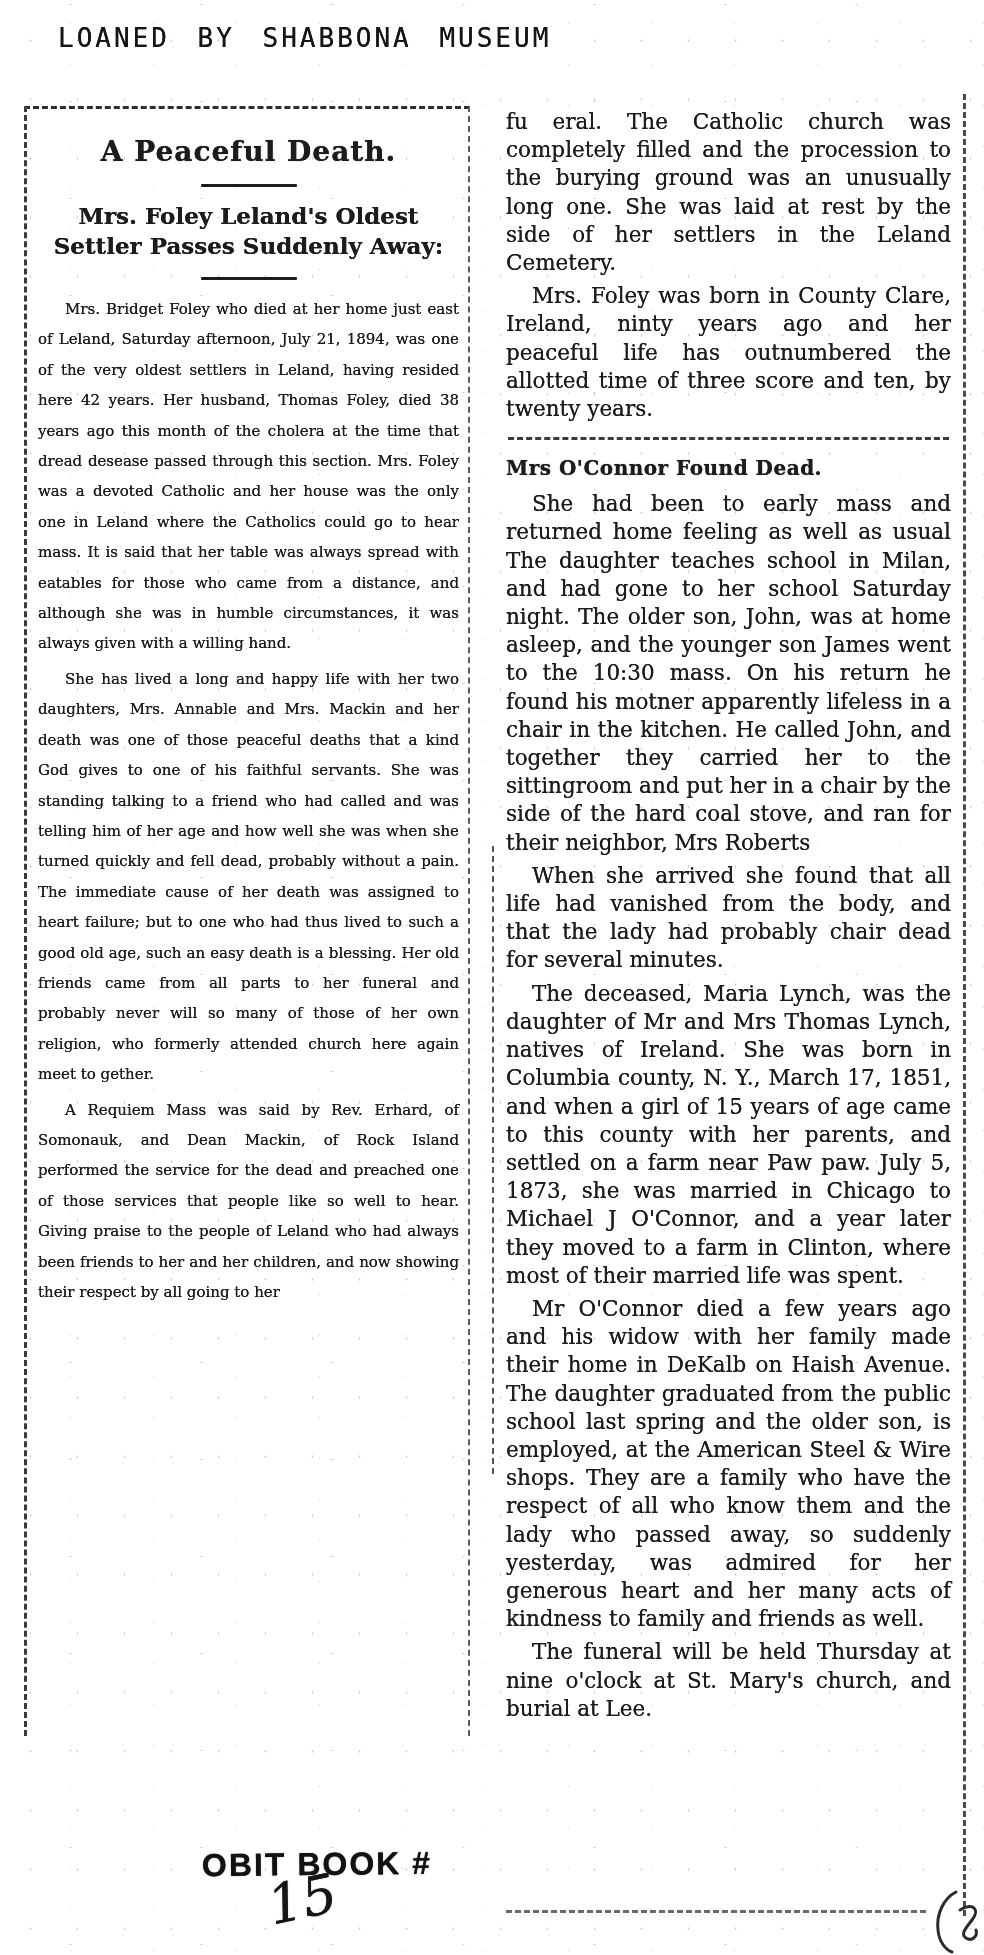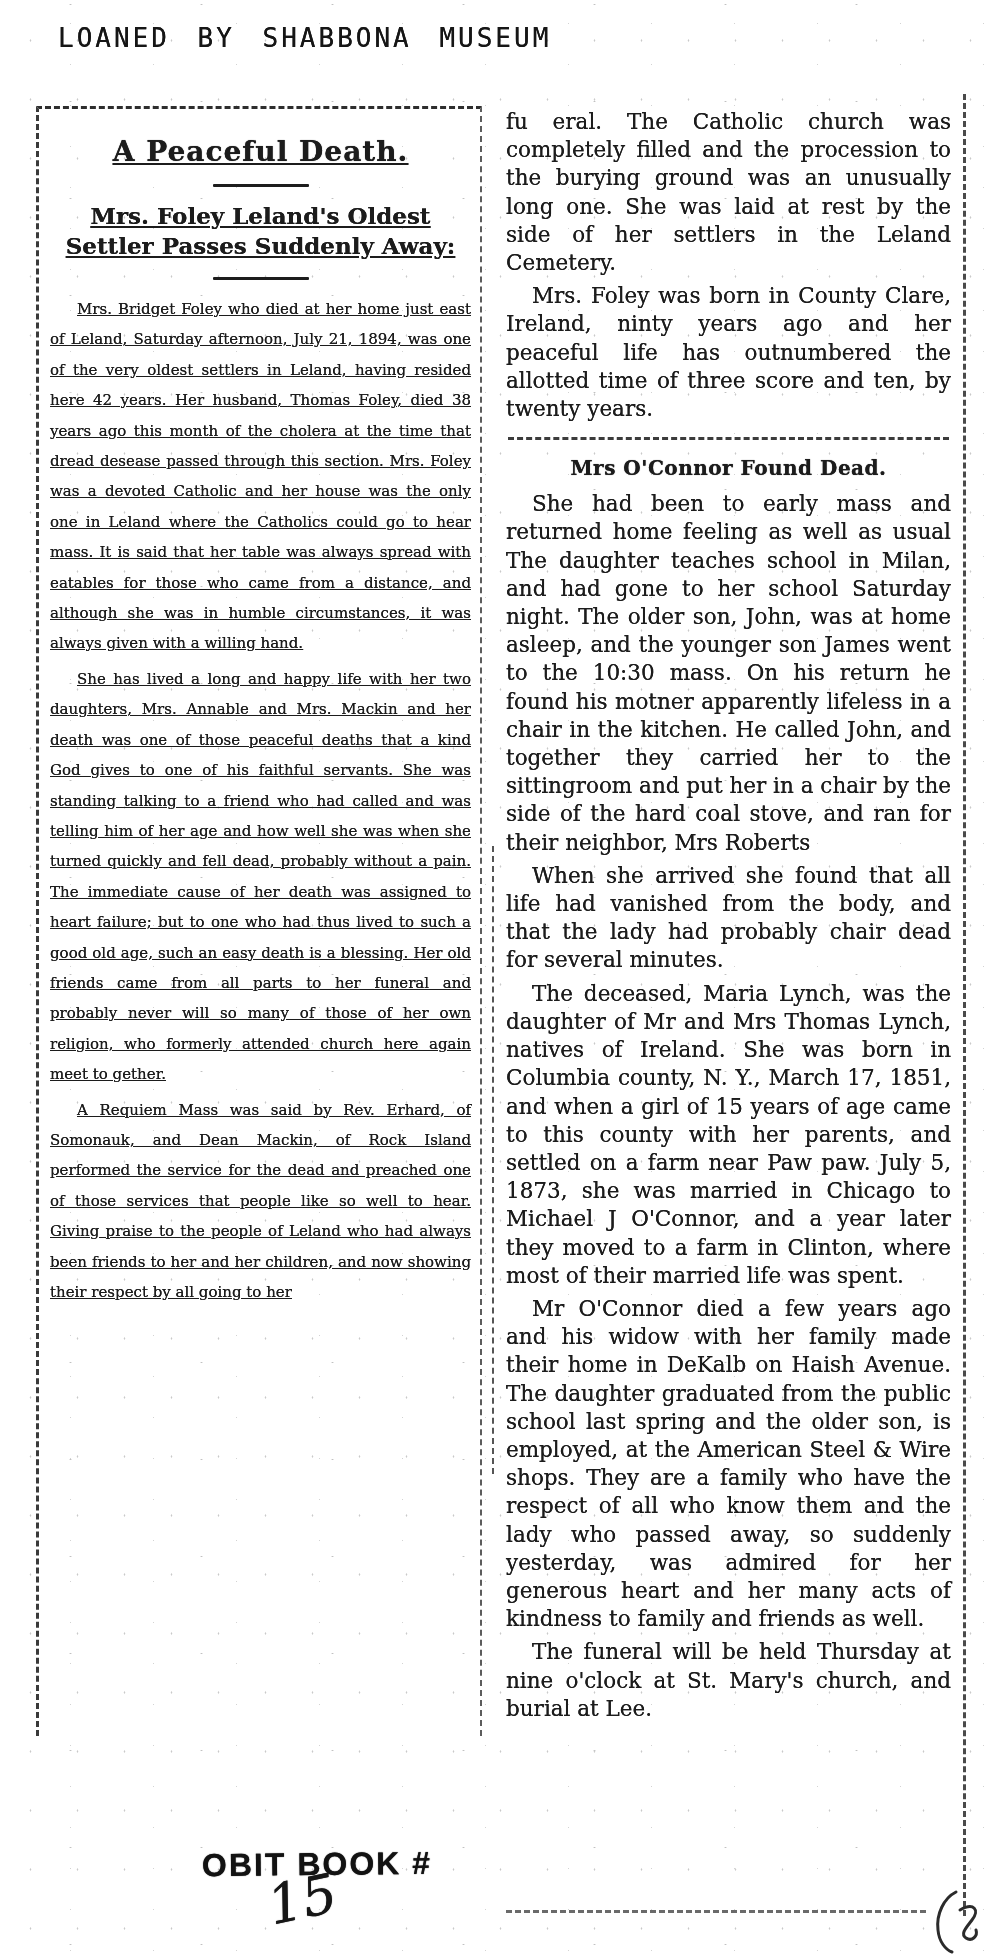--- a/index.html
+++ b/index.html
@@ -19,25 +19,25 @@
     background-position:7px 11px, 29px 3px, 5px 53px;
   }
   .scan-header{
     position:absolute;left:58px;top:20px;
     font-family:"DejaVu Sans Mono", monospace;
     font-size:26px;line-height:36px;letter-spacing:3px;word-spacing:9px;
     color:#161616;text-shadow:0 0 0.6px #161616;white-space:nowrap;
   }
   .col{position:absolute;overflow:hidden;}
   .col-left{
-    left:36px;top:106px;width:446px;height:1630px;
+    left:24px;top:106px;width:446px;height:1630px;
     border-top:3px dashed #2e2e2e;
     border-left:3px dashed #3a3a3a;
     border-right:2px dashed #5c5c5c;
-    padding:16px 9px 0 11px;box-sizing:border-box;text-decoration:underline;
+    padding:16px 9px 0 11px;box-sizing:border-box;
   }
   .col-right{
     left:500px;top:94px;width:466px;height:1822px;
     border-right:3px dashed #4a4a4a;
     padding:14px 12px 0 6px;box-sizing:border-box;
   }
   .headline{
     font-size:28px;font-weight:bold;text-align:center;
     letter-spacing:1px;margin:10px 0 0;
     text-shadow:0 0 0.7px #111;
@@ -57,21 +57,21 @@
   }
   .col-right p.body{
     font-size:21.5px;line-height:28.2px;text-align:justify;
     text-indent:26px;margin:0 0 5px;
     text-shadow:0 0 0.5px #222;
   }
   .article-divider{
     border-top:3px dashed #3c3c3c;margin:14px 2px 16px;
   }
   .subhead-2{
-    font-size:20px;font-weight:bold;text-align:center;margin:0 0 10px;
+    font-size:20px;font-weight:bold;text-align:left;margin:0 0 10px;
     letter-spacing:0.5px;text-shadow:0 0 0.7px #111;
   }
   .left-edge-segment{
     position:absolute;left:492px;top:846px;height:628px;width:0;
     border-left:2px dashed #555;
   }
   .bottom-edge-segment{
     position:absolute;left:506px;top:1910px;width:420px;height:0;
     border-top:3px dashed #6a6a6a;
   }

